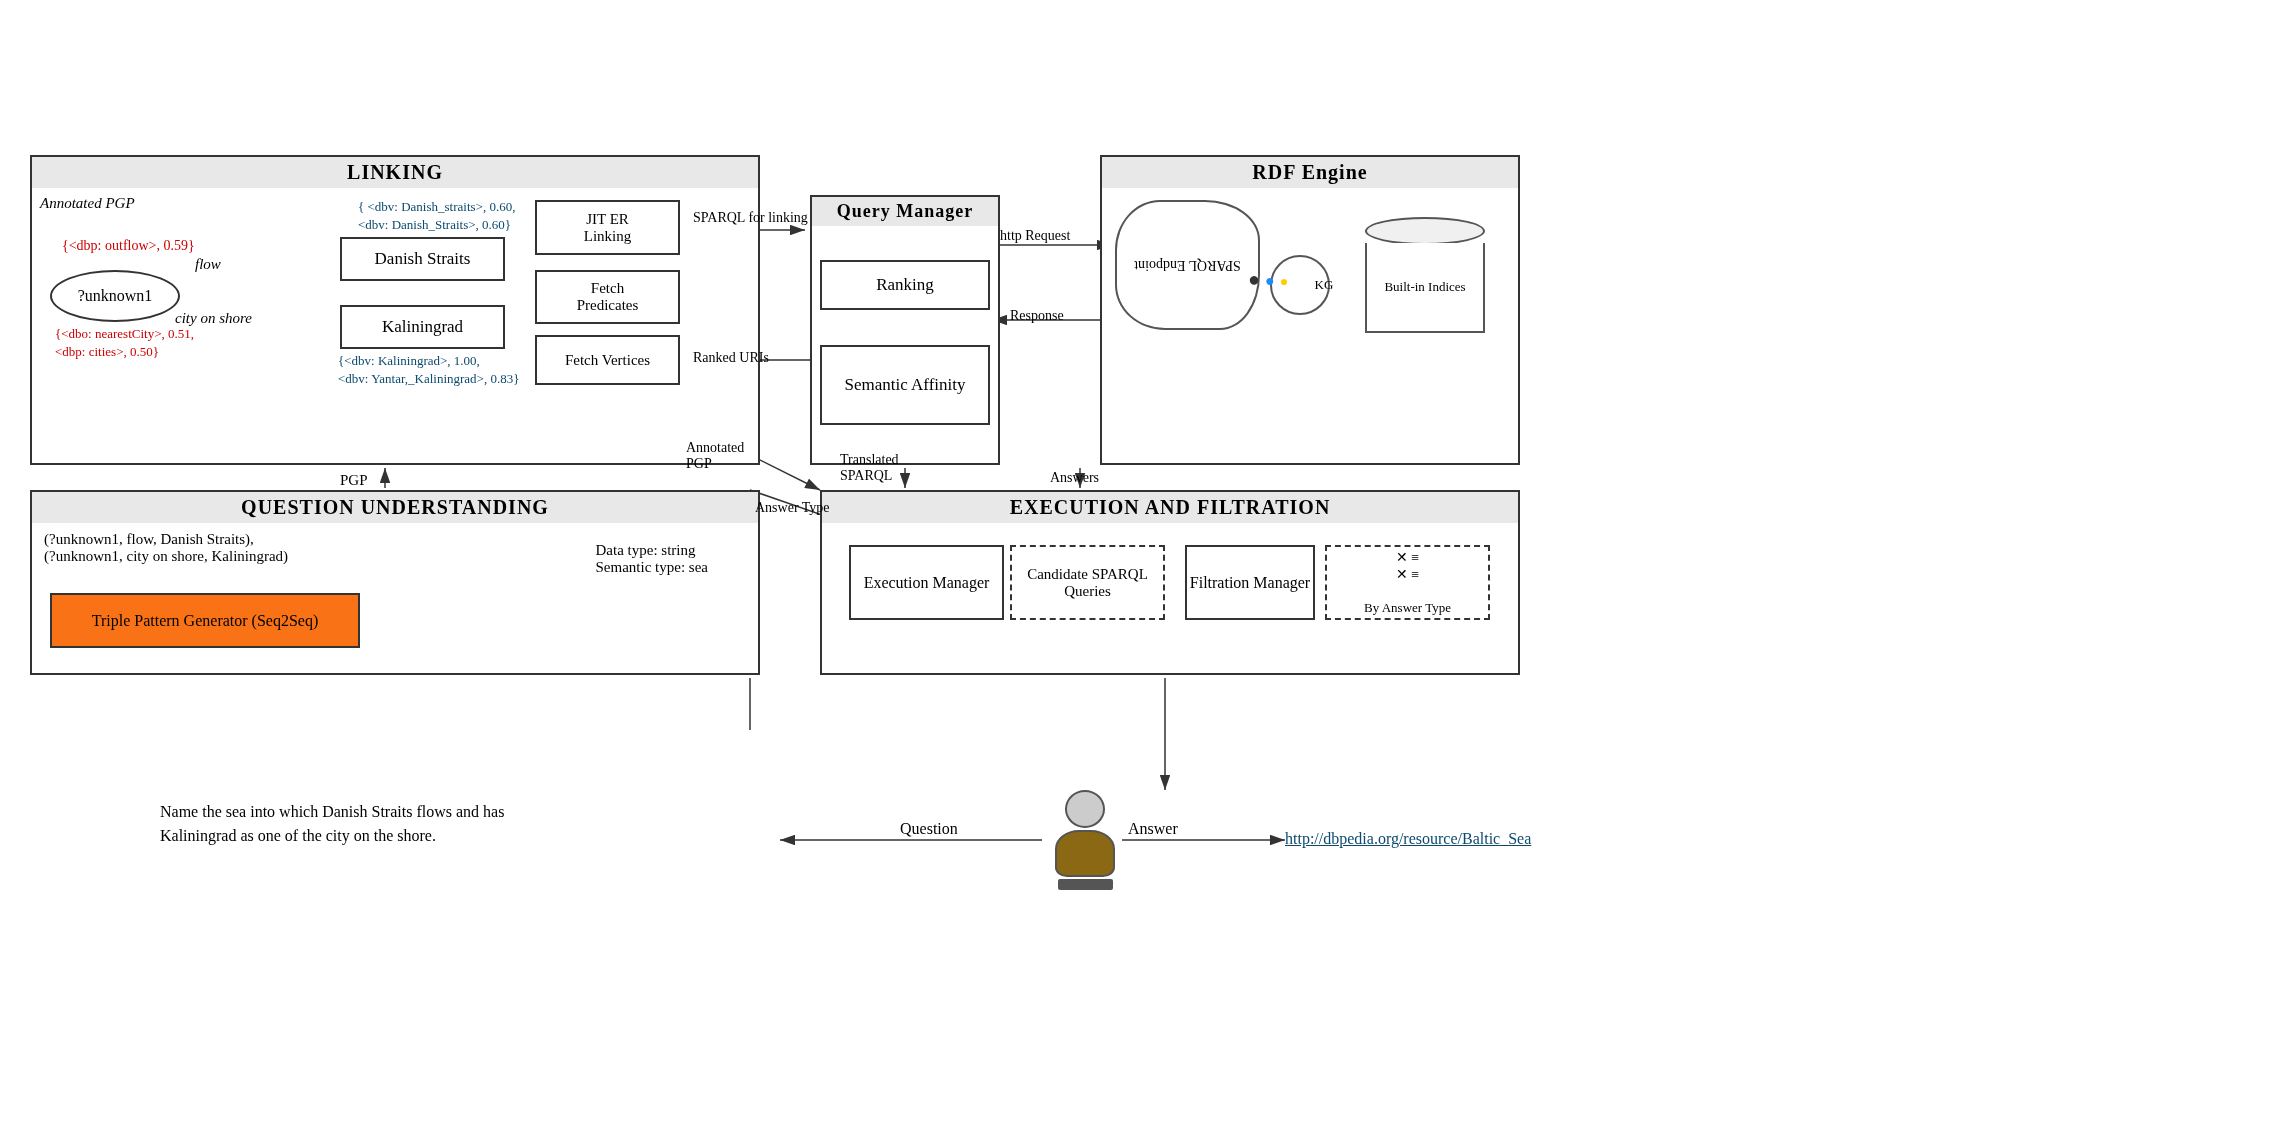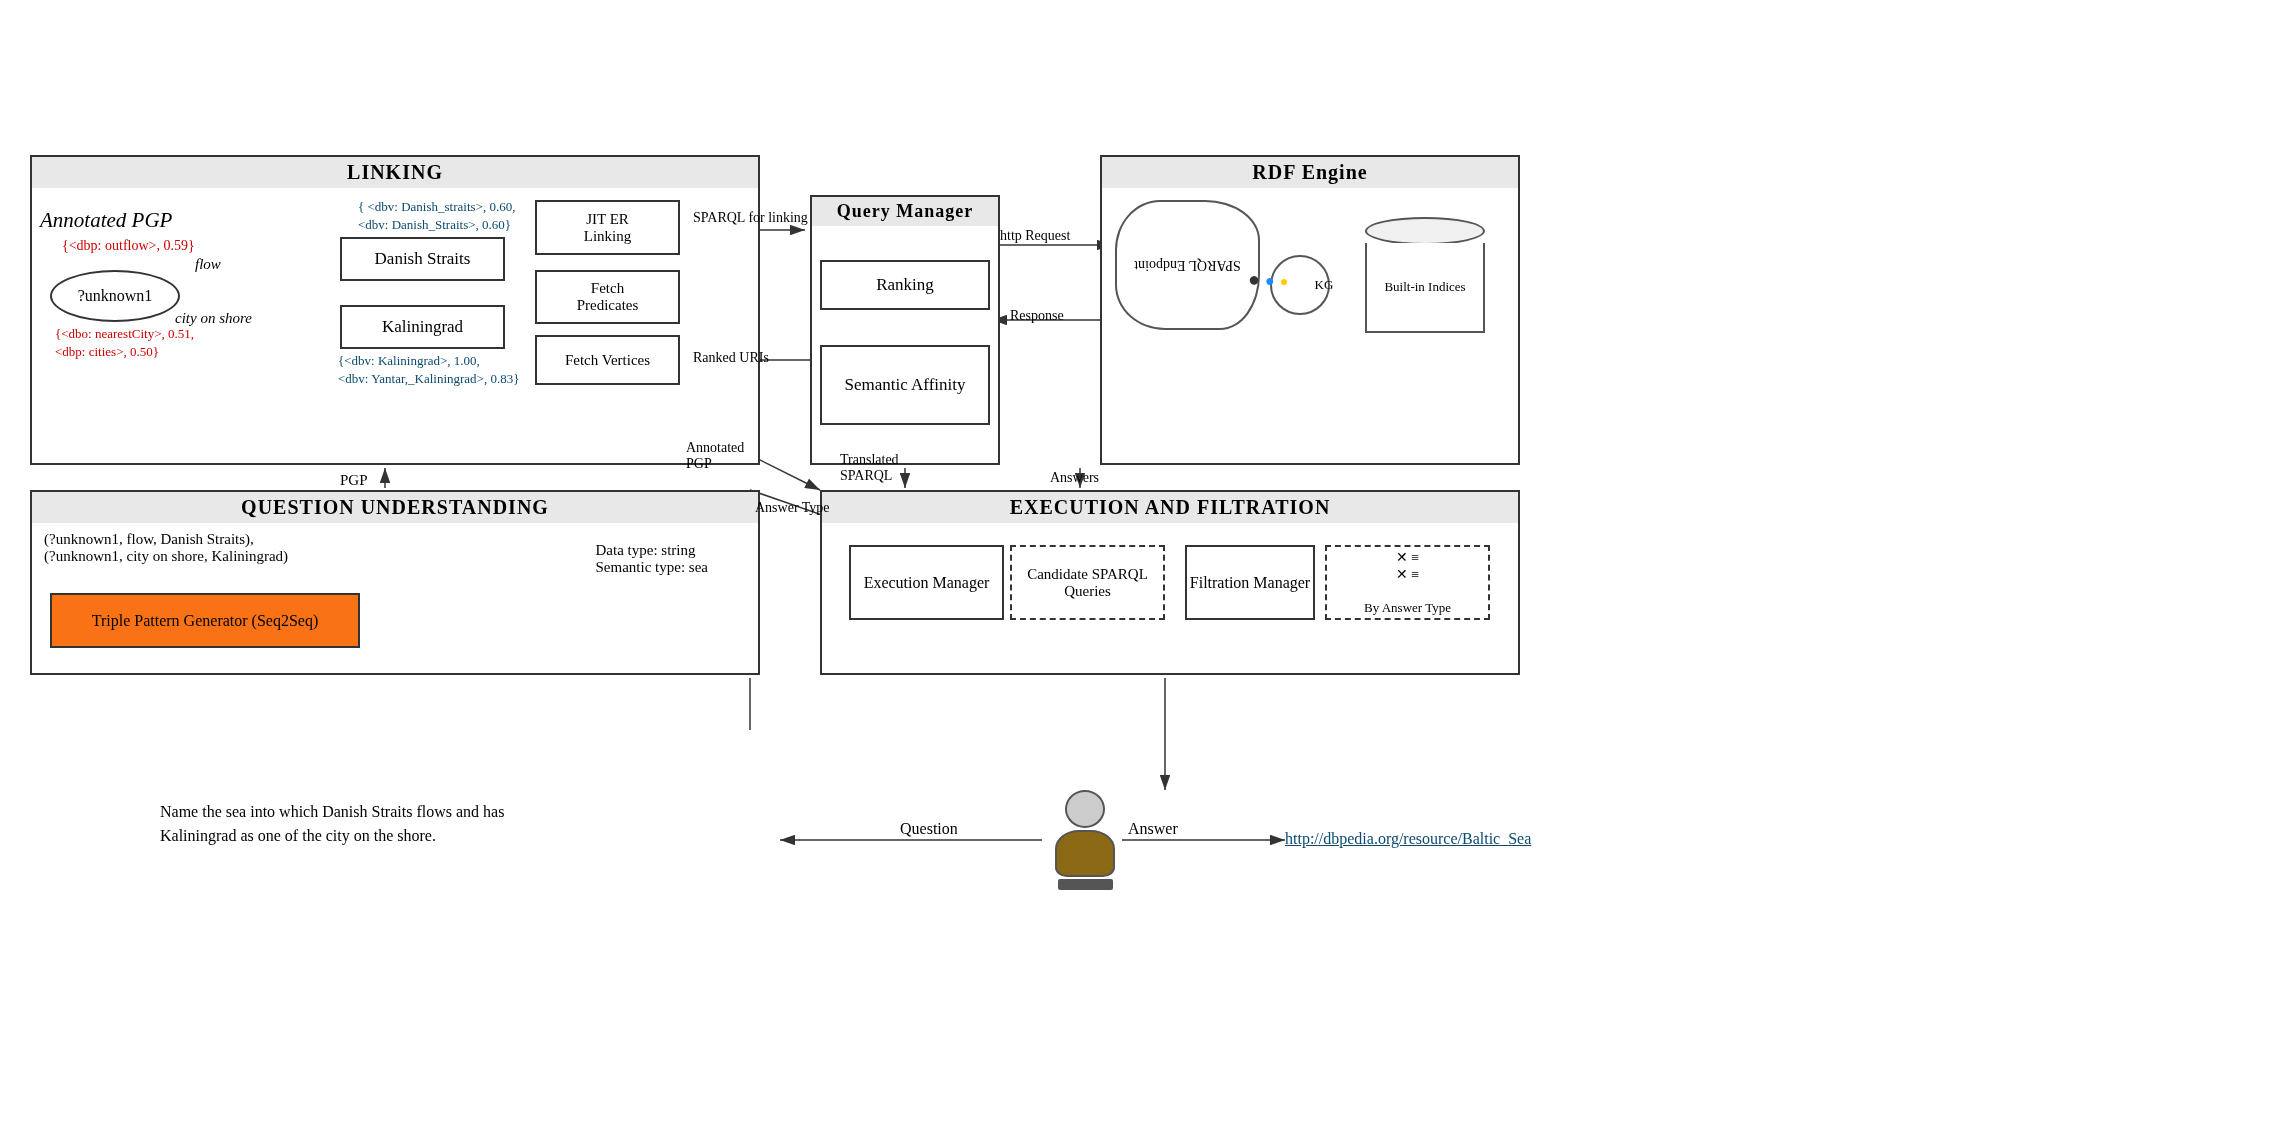--- a/index.html
+++ b/index.html
@@ -24,23 +24,23 @@
     }
     .box-title {
       text-align: center;
       font-weight: bold;
       font-size: 20px;
       letter-spacing: 1px;
       padding: 4px 8px;
       background: #e8e8e8;
     }
     .box-label {
-      font-size: 21px;
+      font-size: 15px;
       font-style: italic;
-      padding: 20px 8px;
+      padding: 7px 8px;
     }
     
     .linking-box {
       left: 30px;
       top: 155px;
       width: 730px;
       height: 310px;
     }
     
     .qu-box {

